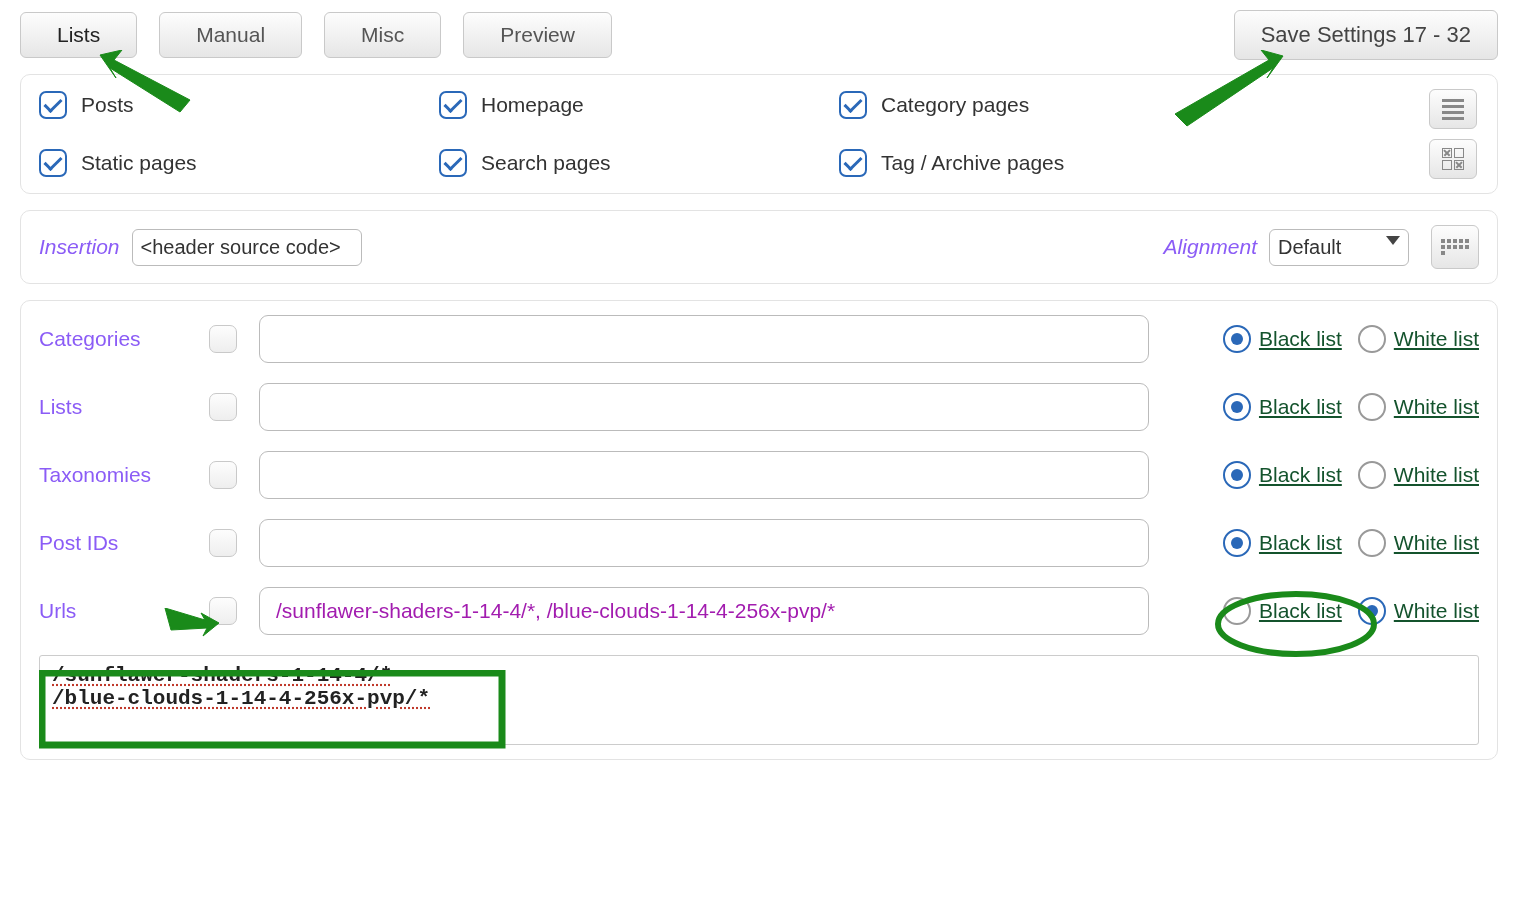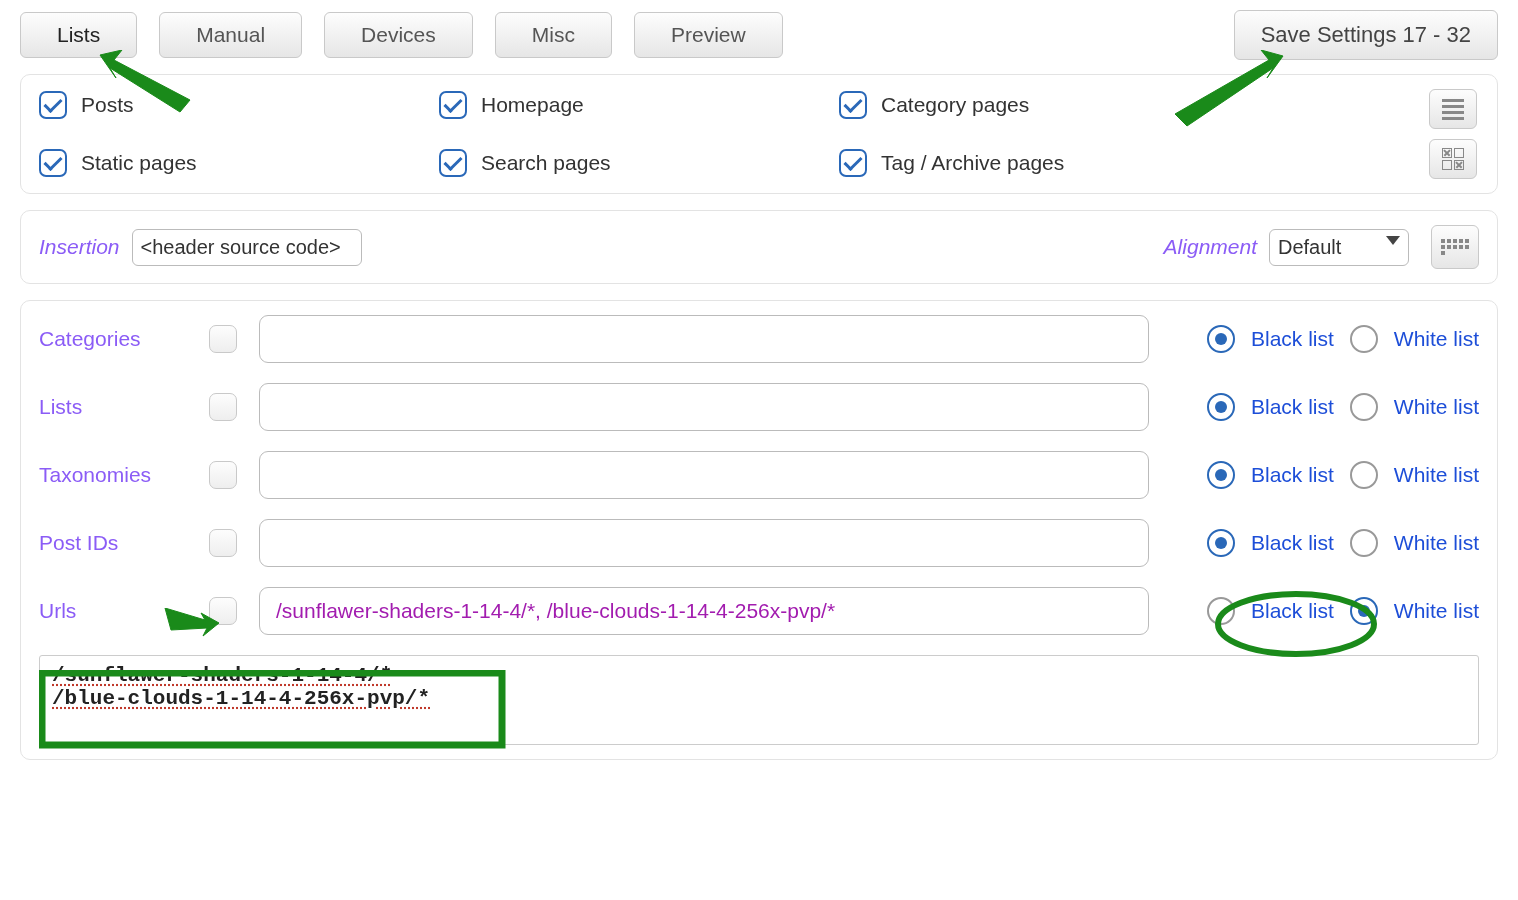--- a/index.html
+++ b/index.html
@@ -79,21 +79,21 @@
 .list-row .row-label { font-size: 21px; color: #8b5cf6; }
 .togglebox {
   width: 28px; height: 28px; border: 1.5px solid #c9c9c9; border-radius: 7px;
   background: linear-gradient(#fdfdfd, #eee); cursor: pointer;
 }
 .text-input {
   width: 100%; height: 48px; border: 1.5px solid #bbb; border-radius: 9px;
   padding: 0 16px; font-size: 21px; color: #a21caf; background: #fff;
 }
 .radio-pair { display: flex; align-items: center; gap: 16px; justify-content: flex-end; }
-.radio-item { display: flex; align-items: center; gap: 16px; font-size: 21px; color: #1d4ed8; cursor: pointer; }
+.radio-item { display: flex; align-items: center; gap: 8px; font-size: 21px; color: #14532d; cursor: pointer; text-decoration: underline; }
 .radio {
   width: 28px; height: 28px; border: 2.5px solid #999; border-radius: 50%;
   display: inline-flex; align-items: center; justify-content: center; background: #fff;
 }
 .radio.sel { border-color: #2a68b8; }
 .radio.sel::after { content: ""; width: 12px; height: 12px; background: #2a68b8; border-radius: 50%; }
 
 
 .url-textarea {
   border: 1.5px solid #ccc; border-radius: 3px; margin-top: 4px;
@@ -112,21 +112,20 @@
 .relwrap { position: relative; }
 </style>
 </head>
 <body>
 
 <div class="container relwrap">
 
   <div class="topbar">
     <button class="tab-btn active">Lists</button>
     <button class="tab-btn">Manual</button>
-    <button class="tab-btn">Devices</button>
     <button class="tab-btn">Misc</button>
     <button class="tab-btn">Preview</button>
     <div class="spacer"></div>
     <button class="save-btn">Save Settings 17 - 32</button>
   </div>
 
   <div class="panel">
     <div class="check-grid">
       <div class="check-item">
           <span class="cb checked"></span>

